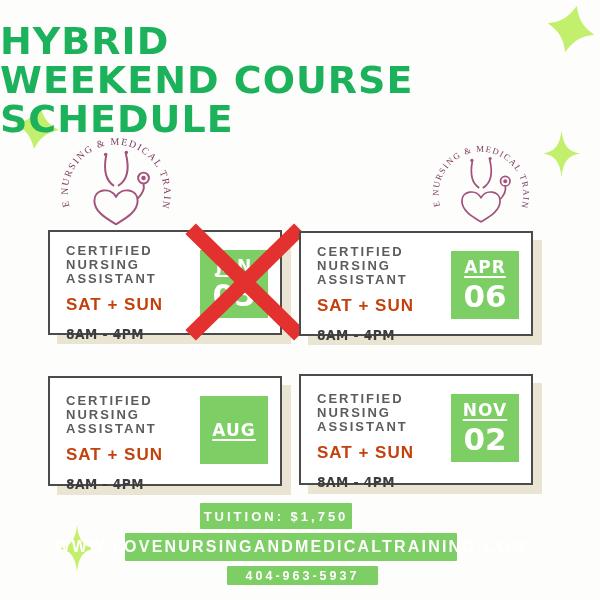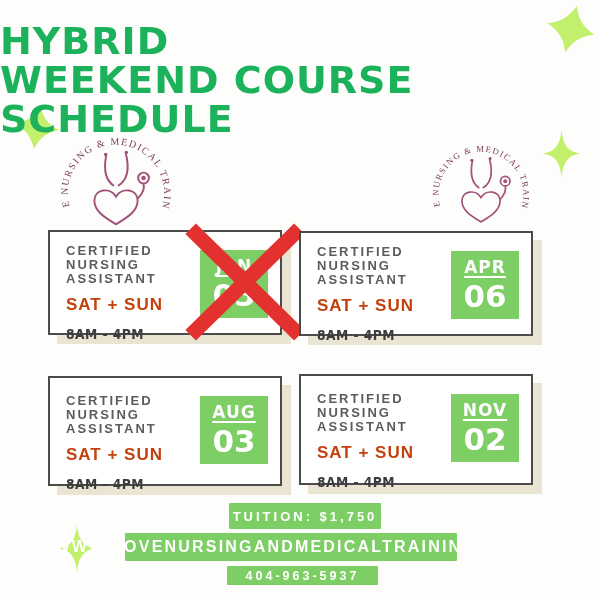--- a/index.html
+++ b/index.html
@@ -66,21 +66,21 @@
   .x-overlay {
     position:absolute; left:134px; top:-10px; width:122px; height:120px;
     pointer-events:none;
   }
   
   .pill {
     position:absolute; background:#7dce64; color:#ffffff;
     display:flex; align-items:center; justify-content:center;
     font-weight:bold; border-radius:1px;
   }
-  .pill-tuition { left:229px; top:503px; width:152px; height:26px; font-size:13px; letter-spacing:3px; }
+  .pill-tuition { left:200px; top:503px; width:152px; height:26px; font-size:13px; letter-spacing:3px; }
   .pill-site    { left:125px; top:533px; width:332px; height:28px; font-size:16px; letter-spacing:2.2px; }
   .pill-phone   { left:227px; top:566px; width:151px; height:19px; font-size:12.5px; letter-spacing:3px; }
   .logo-arc-text {
     font-family:"Liberation Serif", serif;
     font-size:10px; letter-spacing:1.6px; fill:#7c3a5f;
   }
 </style>
 </head>
 <body>
 
@@ -174,21 +174,20 @@
   </div>
 
   <div class="card card-3">
     <div class="course">CERTIFIED
 NURSING
 ASSISTANT</div>
     <div class="days">SAT + SUN</div>
     <div><span class="time">8AM - 4PM</span></div>
     <div class="date-square">
       <div class="date-month">AUG</div>
-      <div class="date-day">03</div>
     </div>
   </div>
 
   <div class="card card-4">
     <div class="course">CERTIFIED
 NURSING
 ASSISTANT</div>
     <div class="days">SAT + SUN</div>
     <div><span class="time">8AM - 4PM</span></div>
     <div class="date-square">

